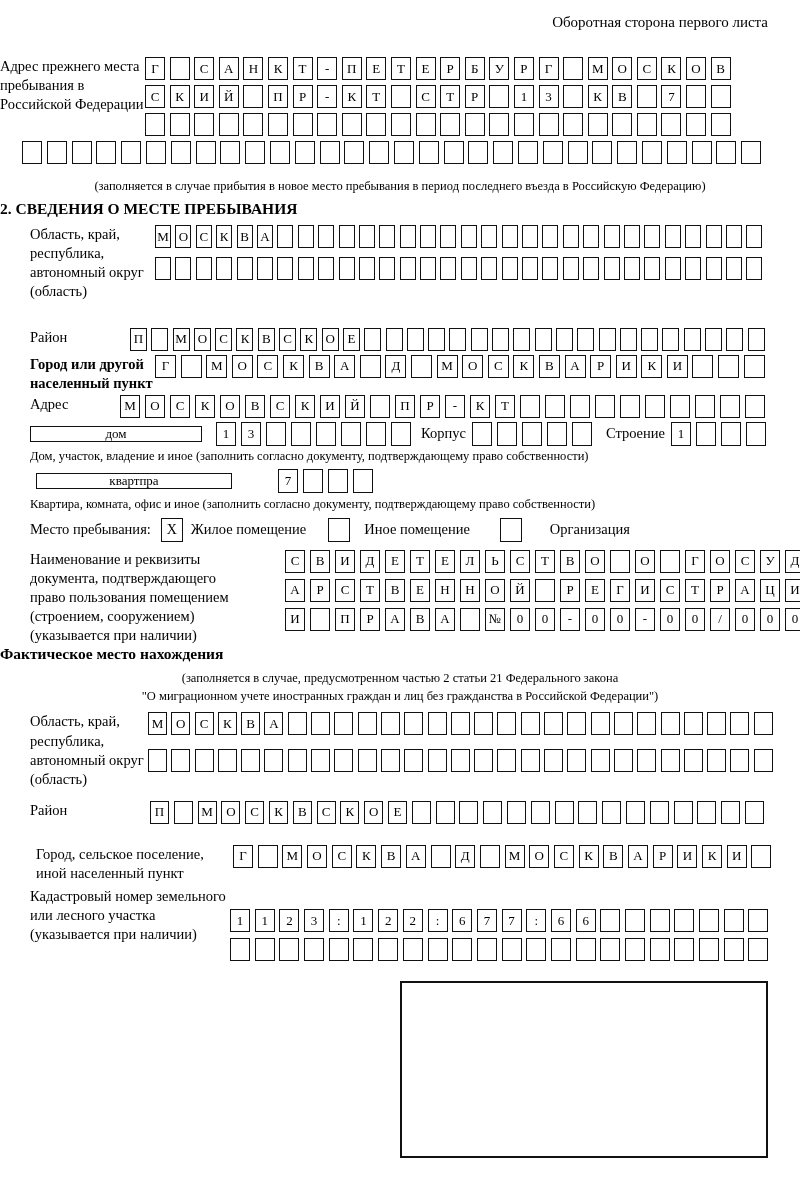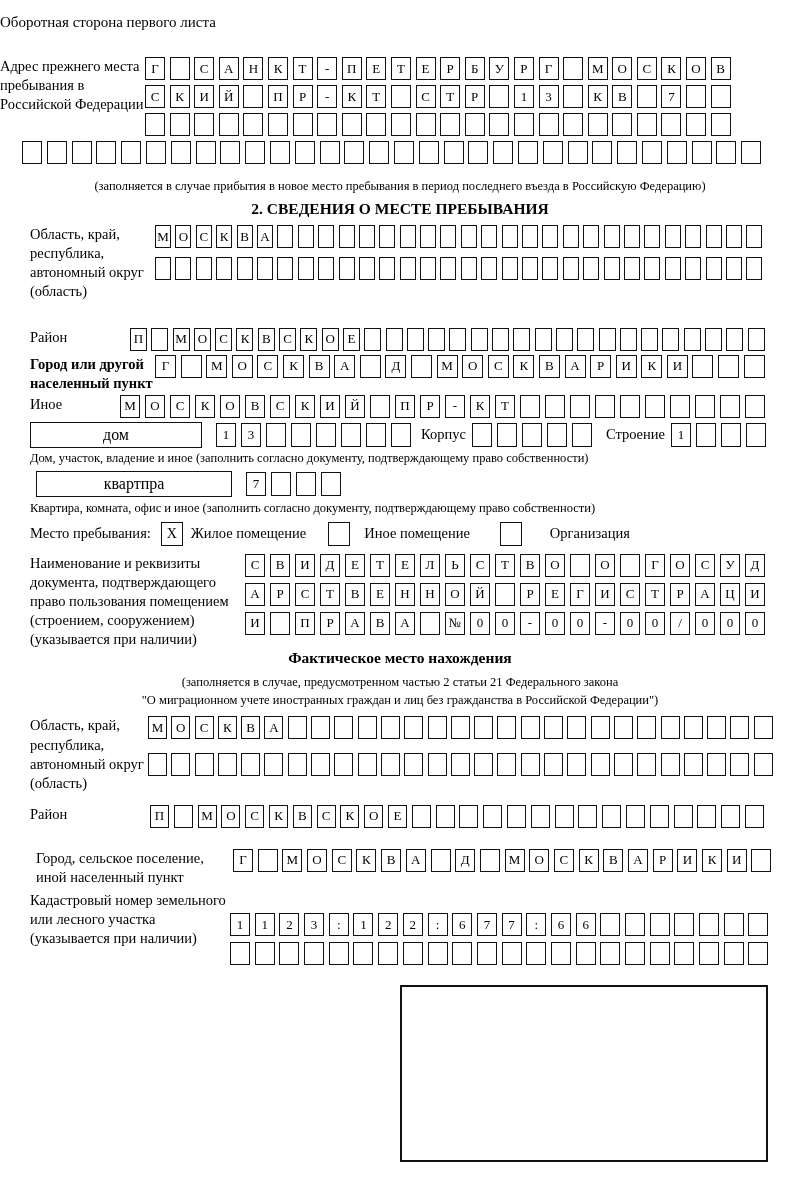--- a/index.html
+++ b/index.html
@@ -3,21 +3,21 @@
 <meta charset="utf-8">
 <style>
   html,body{margin:0;padding:0;background:#ffffff;}
   body{
     width:800px;height:1180px;overflow:hidden;
     font-family:"Liberation Serif","DejaVu Serif",serif;
     color:#000;
   }
   .page{position:relative;width:800px;height:1180px;}
   .hdr{
-    text-align:left;padding:14px 32px 0 0;font-size:15px;
+    text-align:right;padding:14px 32px 0 0;font-size:15px;
   }
   .row{display:flex;align-items:flex-start;}
   .lbl{font-size:14.5px;line-height:1.32;flex-shrink:0;}
   .cells{display:flex;flex-wrap:nowrap;}
   .cell{
     box-sizing:border-box;border:1.6px solid #111;background:#fff;
     display:flex;align-items:center;justify-content:center;
     font-size:13px;height:23px;flex-shrink:0;
   }
   
@@ -29,24 +29,24 @@
   .crUl{gap:5px}        .crUl .cell{width:20px}
   .crDoc{gap:5px}       .crDoc .cell{width:20px}
   .crOb2{gap:4.3px}     .crOb2 .cell{width:19px}
   .crRaion2{gap:4.8px}  .crRaion2 .cell{width:19px}
   .crGor2{gap:4.7px}    .crGor2 .cell{width:20px}
   .crCad{gap:4.7px}     .crCad .cell{width:20px}
   .crDom{gap:5px}       .crDom .cell{width:20px;height:24px}
   .vgap{display:flex;flex-direction:column;gap:5px;}
   .caption{font-size:12.5px;}
   .center{text-align:center;}
-  .sectitle{font-size:15.5px;font-weight:bold;text-align:center;}
+  .sectitle{font-size:15.5px;font-weight:bold;text-align:left;}
   .widebox{
-    box-sizing:border-box;border:1.6px solid #111;height:26px;
-    display:flex;align-items:center;justify-content:center;font-size:16px;
+    box-sizing:border-box;border:1.6px solid #111;height:16px;
+    display:flex;align-items:center;justify-content:center;font-size:13px;
   }
   .chk{
     box-sizing:border-box;border:1.6px solid #111;width:22px;height:24px;
     display:flex;align-items:center;justify-content:center;font-size:14px;flex-shrink:0;
   }
   .opt{font-size:14.5px;}
   .stampbox{
     box-sizing:border-box;border:2px solid #111;
     width:368px;height:177px;margin-left:400px;background:#fff;
   }
@@ -307,21 +307,21 @@
         <span class="cell">И</span>
         <span class="cell">К</span>
         <span class="cell">И</span>
         <span class="cell"></span>
         <span class="cell"></span>
         <span class="cell"></span>
       </div>
   </div>
 
   <div class="row" style="padding-left:30px;margin-top:2px;">
-    <div class="lbl" style="width:90px;">Иное</div>
+    <div class="lbl" style="width:90px;">Адрес</div>
     <div class="cells crUl">
         <span class="cell">М</span>
         <span class="cell">О</span>
         <span class="cell">С</span>
         <span class="cell">К</span>
         <span class="cell">О</span>
         <span class="cell">В</span>
         <span class="cell">С</span>
         <span class="cell">К</span>
         <span class="cell">И</span>
@@ -368,42 +368,42 @@
     <div class="opt" style="margin-left:14px;">Строение</div>
     <div class="cells crDom" style="margin-left:6px;">
         <span class="cell">1</span>
         <span class="cell"></span>
         <span class="cell"></span>
         <span class="cell"></span>
       </div>
   </div>
   <div class="caption" style="padding-left:30px;margin-top:3px;">Дом, участок, владение и иное (заполнить согласно документу, подтверждающему право собственности)</div>
 
-  <div class="row" style="padding-left:36px;margin-top:5px;align-items:center;">
+  <div class="row" style="padding-left:36px;margin-top:5px;align-items:center;gap:32px;">
     <div class="widebox" style="width:196px;">квартпра</div>
     <div class="cells crDom" style="margin-left:14px;">
         <span class="cell">7</span>
         <span class="cell"></span>
         <span class="cell"></span>
         <span class="cell"></span>
       </div>
   </div>
   <div class="caption" style="padding-left:30px;margin-top:4px;">Квартира, комната, офис и иное (заполнить согласно документу, подтверждающему право собственности)</div>
 
   <div class="row" style="padding-left:30px;margin-top:6px;align-items:center;">
     <div class="opt">Место пребывания:</div>
     <div class="chk" style="margin-left:10px;">X</div>
     <div class="opt" style="margin-left:8px;">Жилое помещение</div>
     <div class="chk" style="margin-left:22px;"></div>
     <div class="opt" style="margin-left:14px;">Иное помещение</div>
     <div class="chk" style="margin-left:30px;"></div>
     <div class="opt" style="margin-left:28px;">Организация</div>
   </div>
 
-  <div class="row" style="padding-left:30px;margin-top:8px;">
+  <div class="row" style="padding-left:30px;margin-top:8px;gap:40px;">
     <div class="lbl" style="width:215px;">Наименование и реквизиты документа, подтверждающего право пользования помещением (строением, сооружением) (указывается при наличии)</div>
     <div class="vgap" style="gap:6px;">
       <div class="cells crDoc">
           <span class="cell">С</span>
           <span class="cell">В</span>
           <span class="cell">И</span>
           <span class="cell">Д</span>
           <span class="cell">Е</span>
           <span class="cell">Т</span>
           <span class="cell">Е</span>

